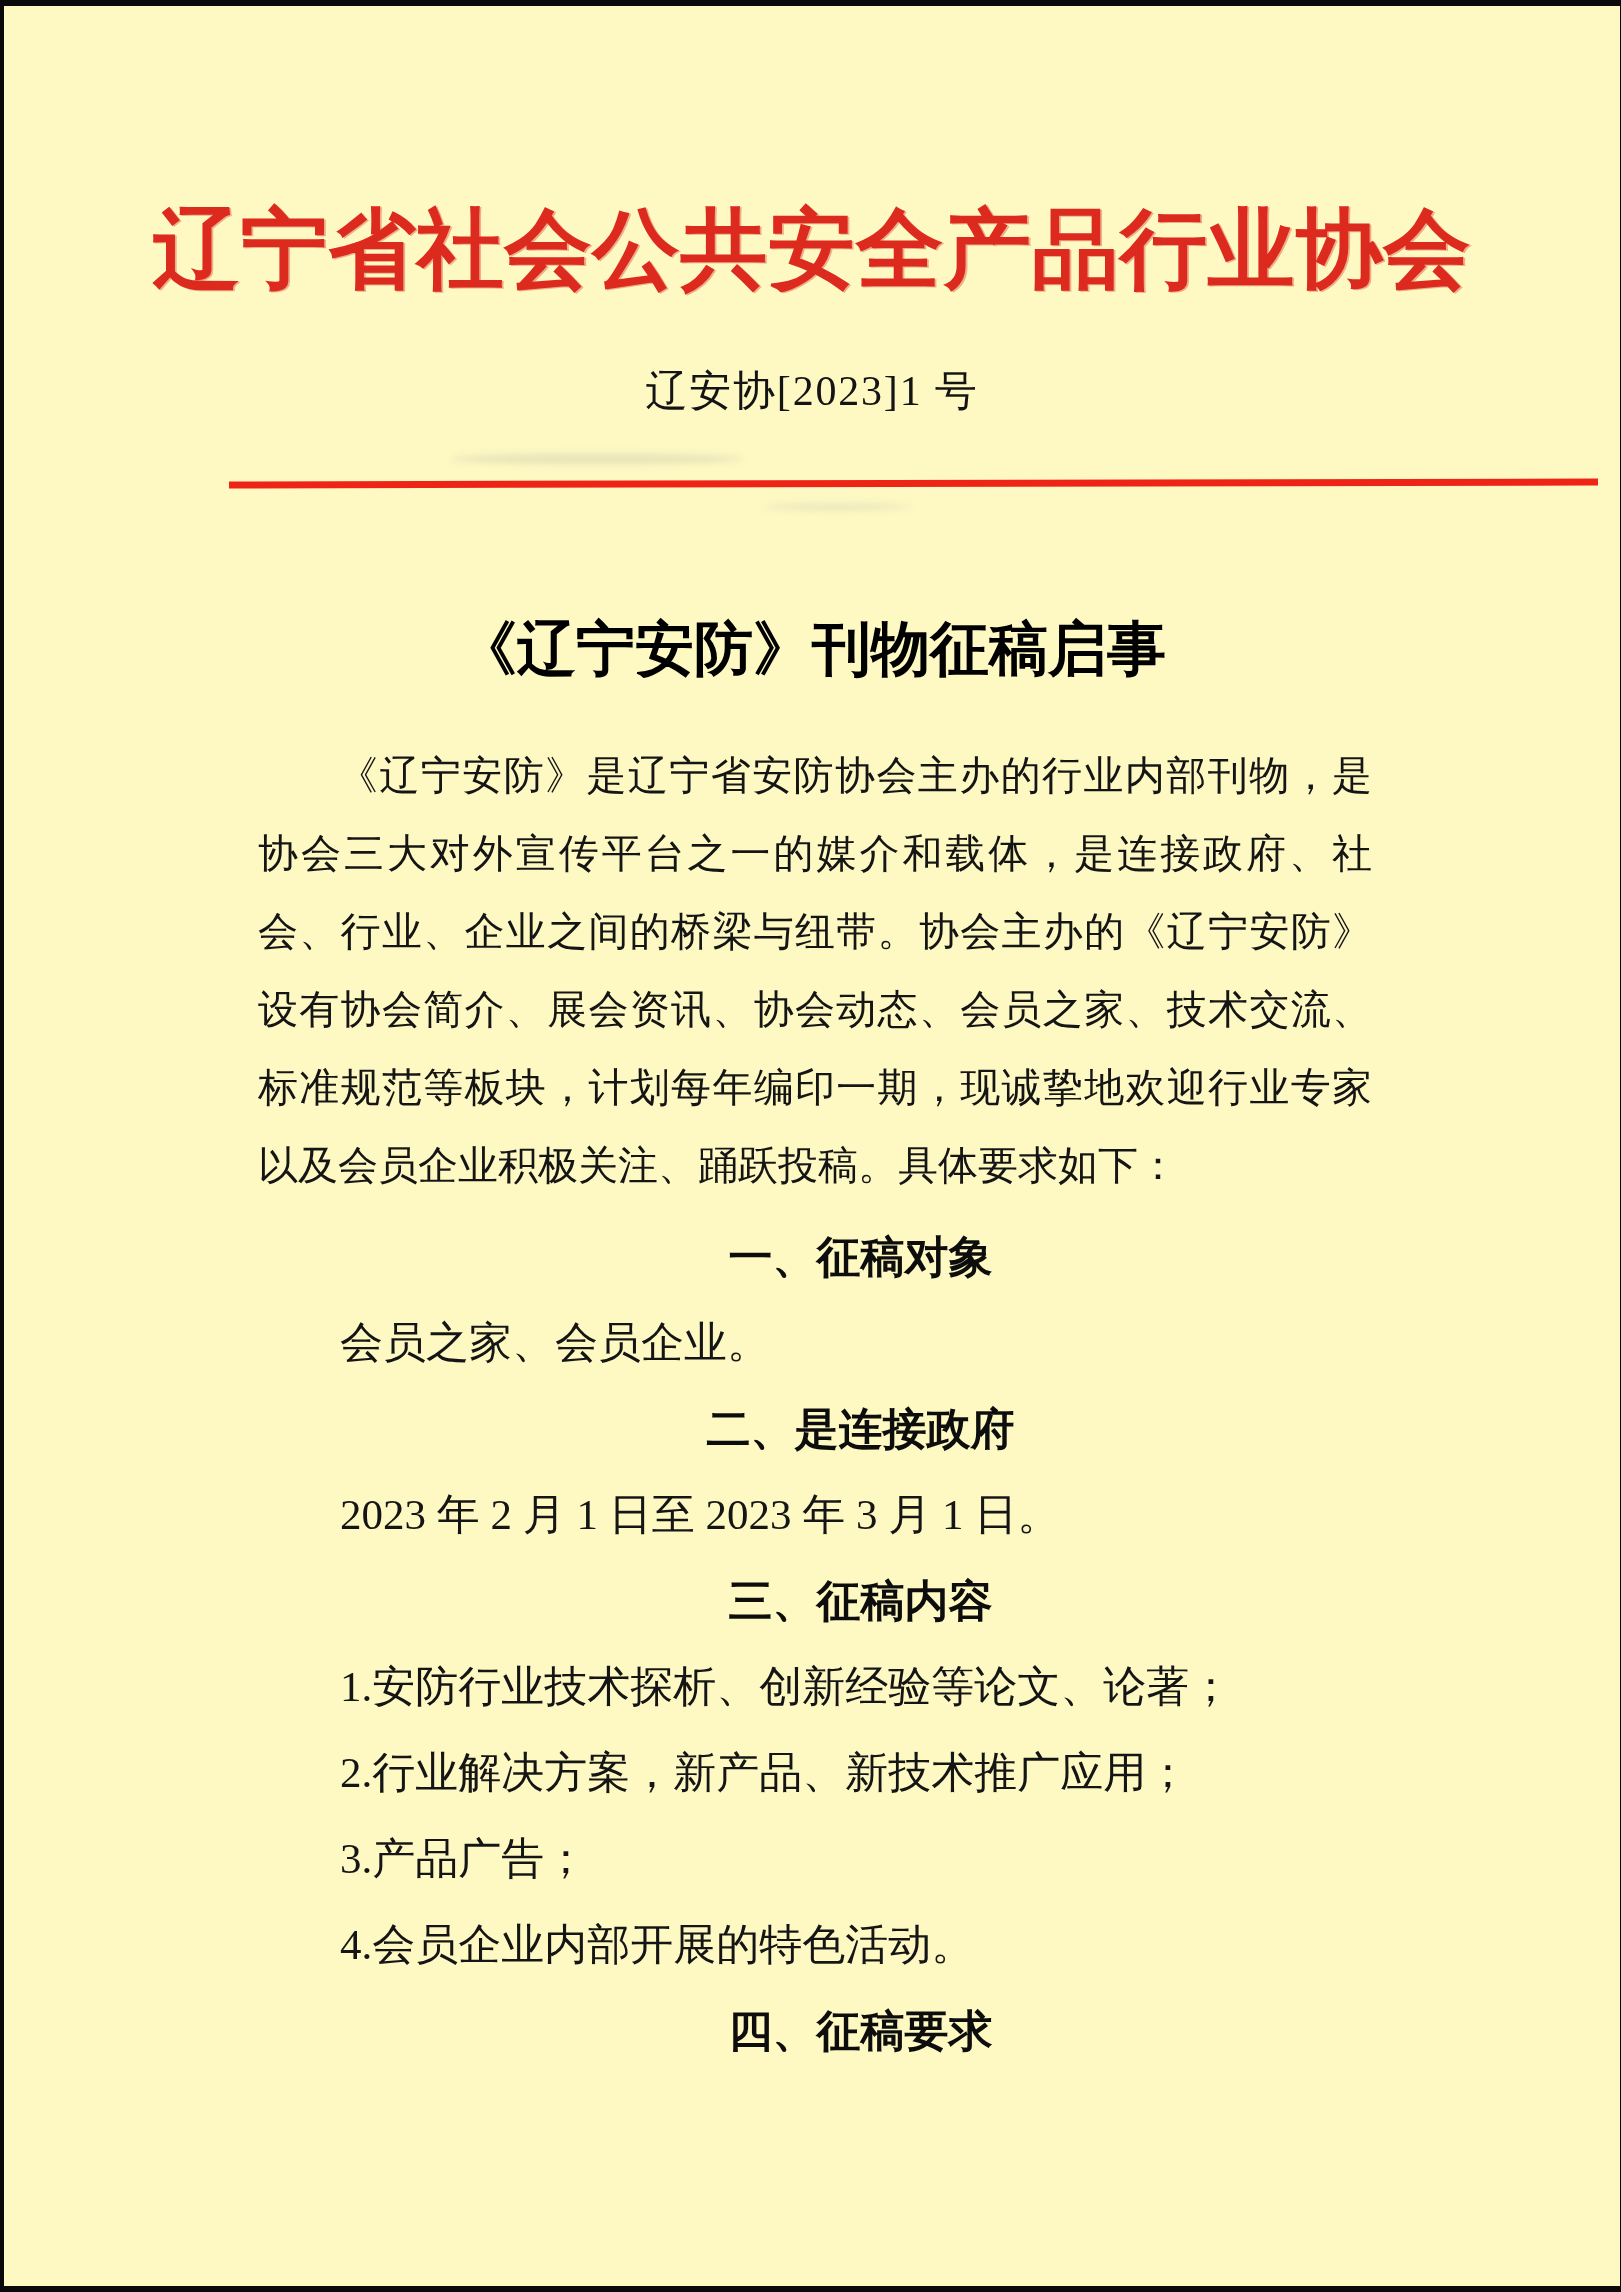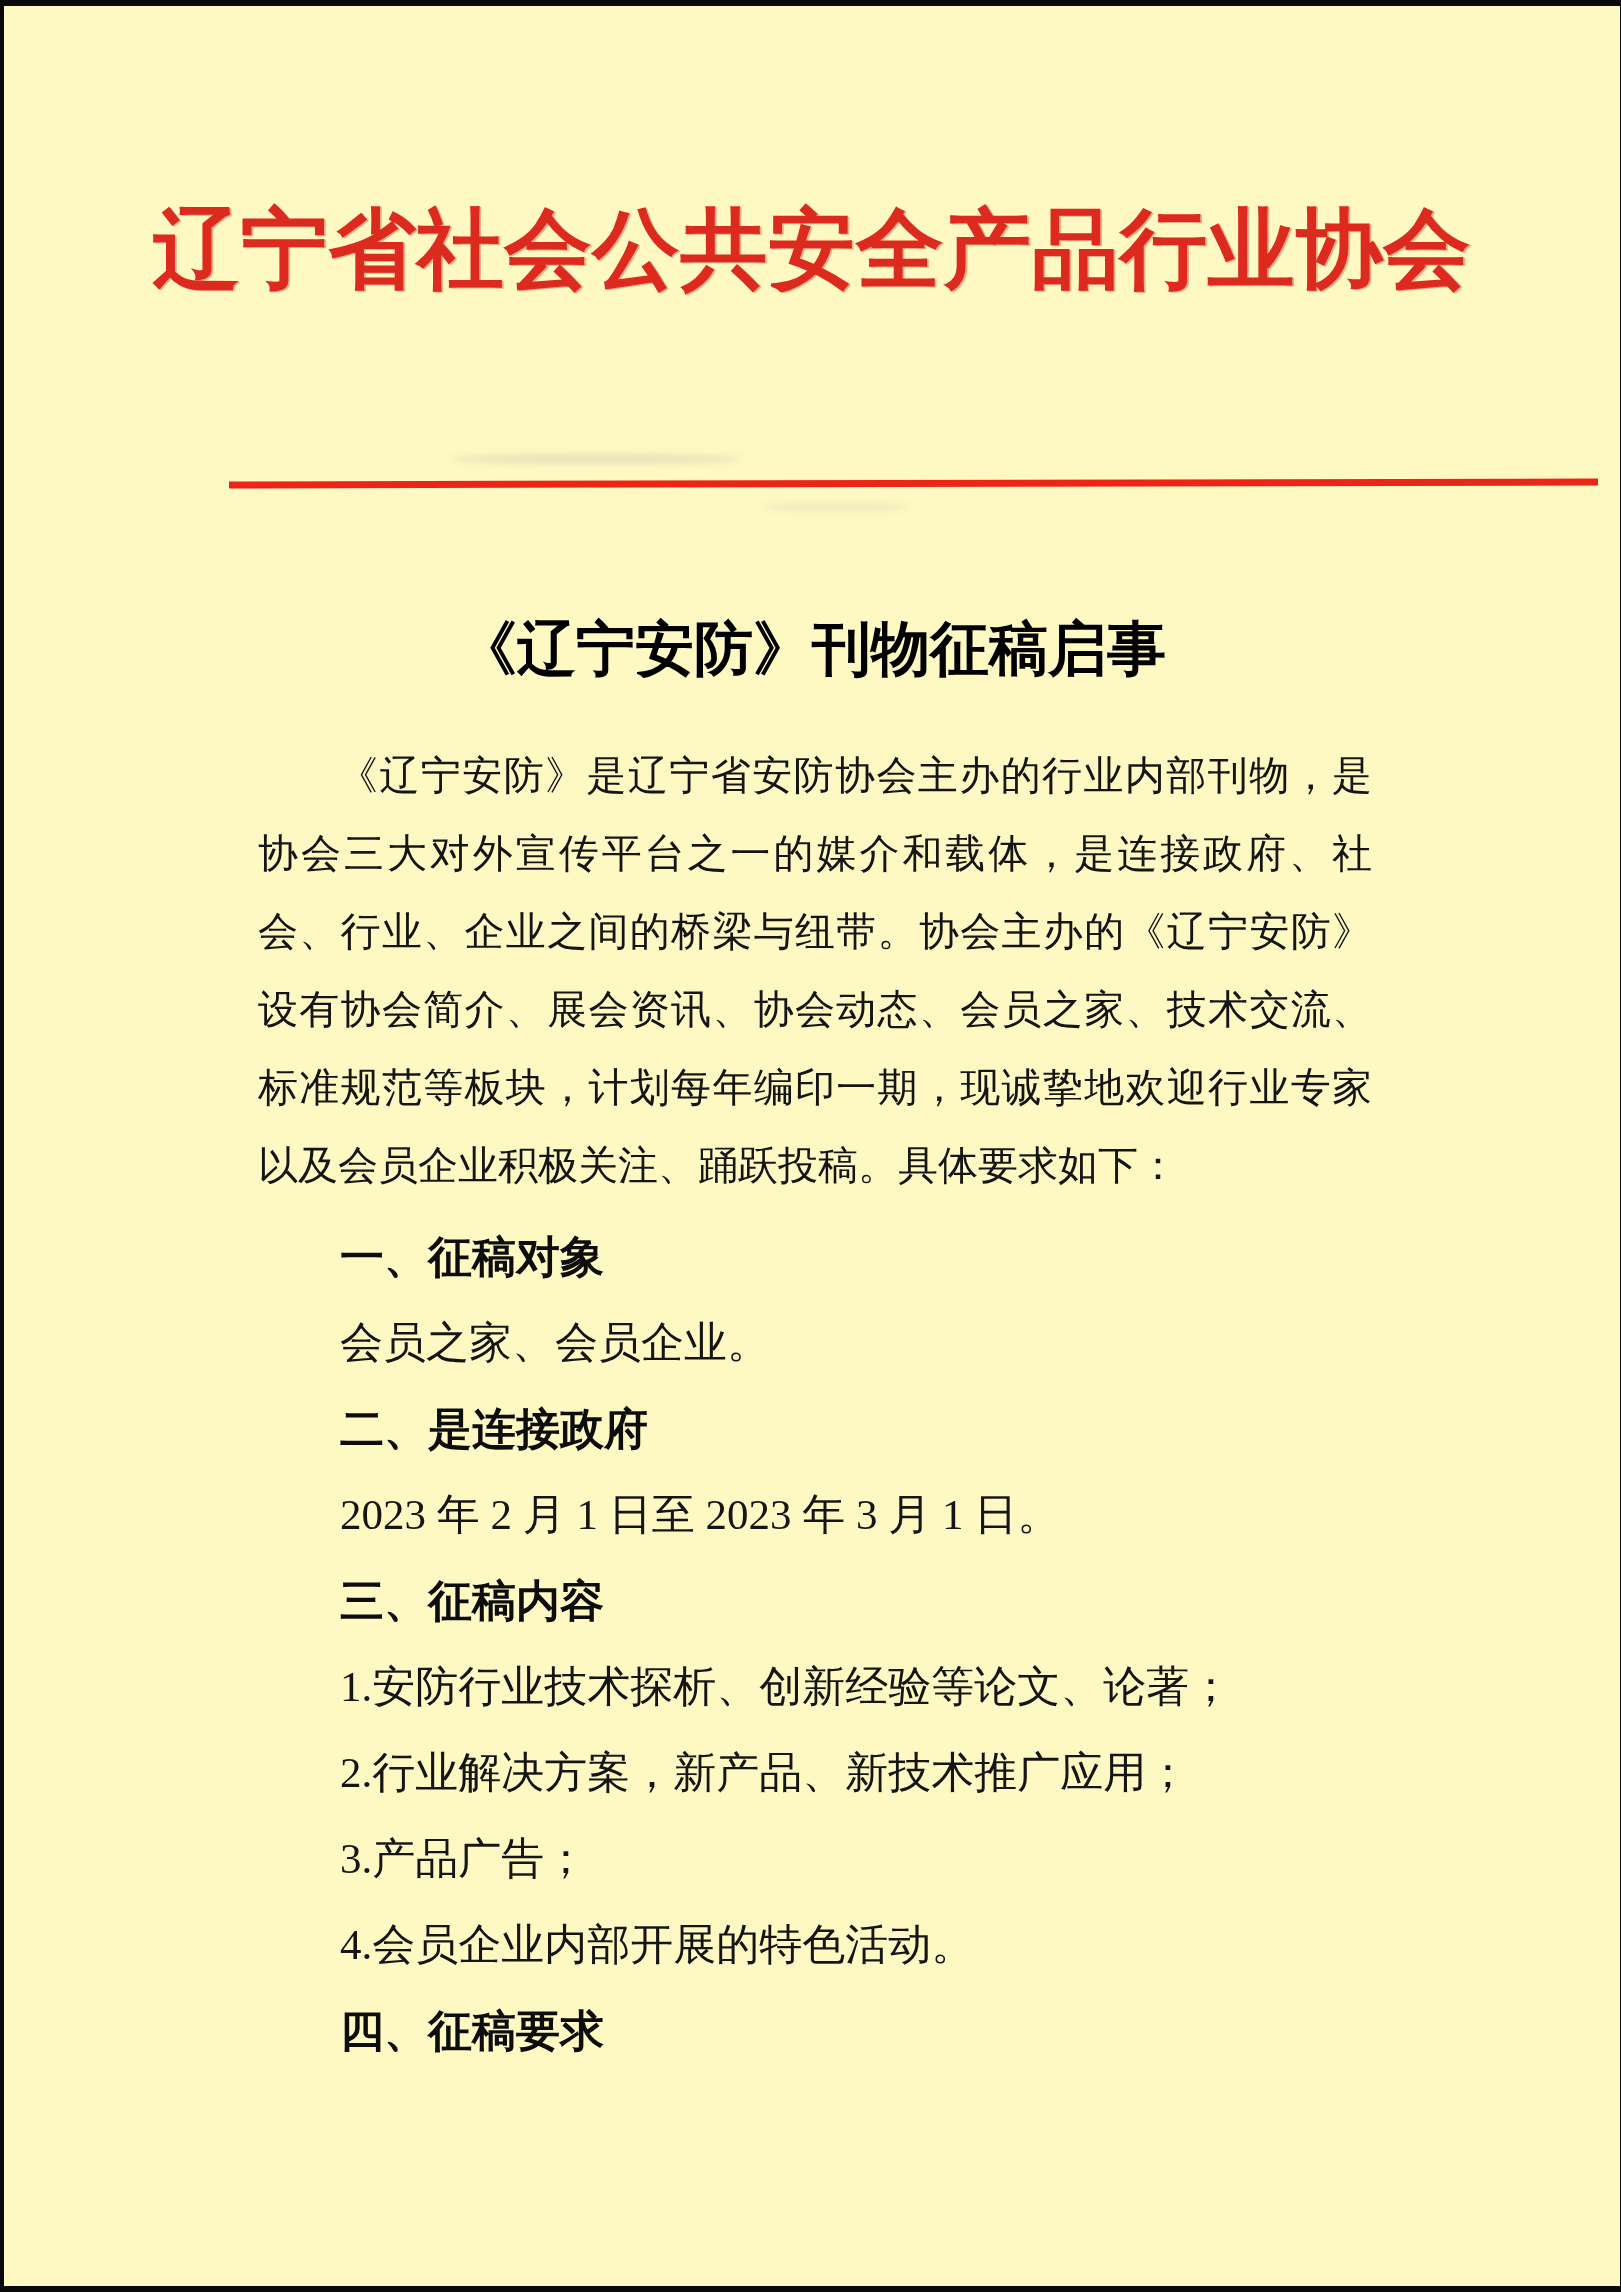--- a/index.html
+++ b/index.html
@@ -76,36 +76,38 @@
     color:#151515;
   }
   .sec-h{
     font-family:"Liberation Sans","DejaVu Sans",sans-serif;
     font-weight:700;
     font-size:44px;
     line-height:86px;
     padding-left:91px;
     color:#0d0d0d;
     white-space:nowrap;
+    text-align:center;
   }
   .sec-item{
     font-size:43px;
     line-height:86px;
     padding-left:91px;
     color:#151515;
     white-space:nowrap;
   }
 </style>
 </head>
 <body>
 
 <div class="page">
 
   <div class="org-title">辽宁省社会公共安全产品行业协会</div>
 
+  <div class="doc-number">辽安协[2023]1 号</div>
 
   <div class="smudge-a"></div>
   <div class="red-rule"></div>
   <div class="smudge-b"></div>
 
   <div class="doc-title">《辽宁安防》刊物征稿启事</div>
 
   <div class="content">
 
     <p class="intro">《辽宁安防》是辽宁省安防协会主办的行业内部刊物，是协会三大对外宣传平台之一的媒介和载体，是连接政府、社会、行业、企业之间的桥梁与纽带。协会主办的《辽宁安防》设有协会简介、展会资讯、协会动态、会员之家、技术交流、标准规范等板块，计划每年编印一期，现诚挚地欢迎行业专家以及会员企业积极关注、踊跃投稿。具体要求如下：</p>

